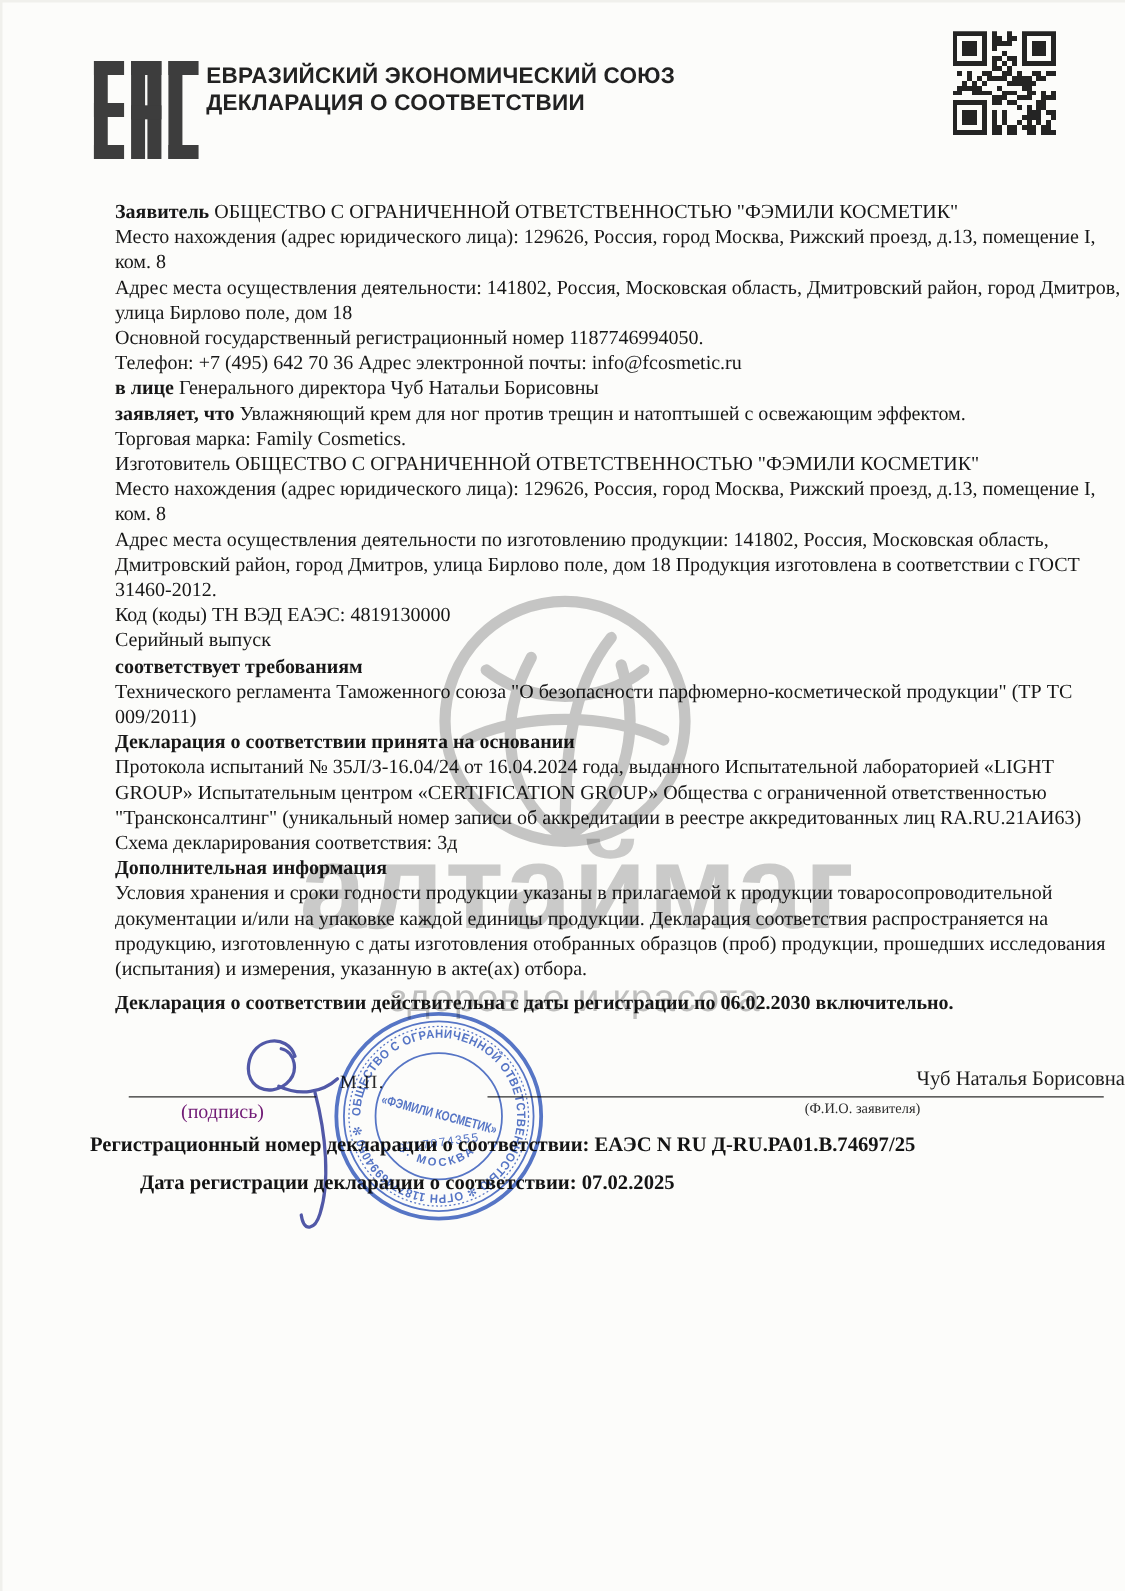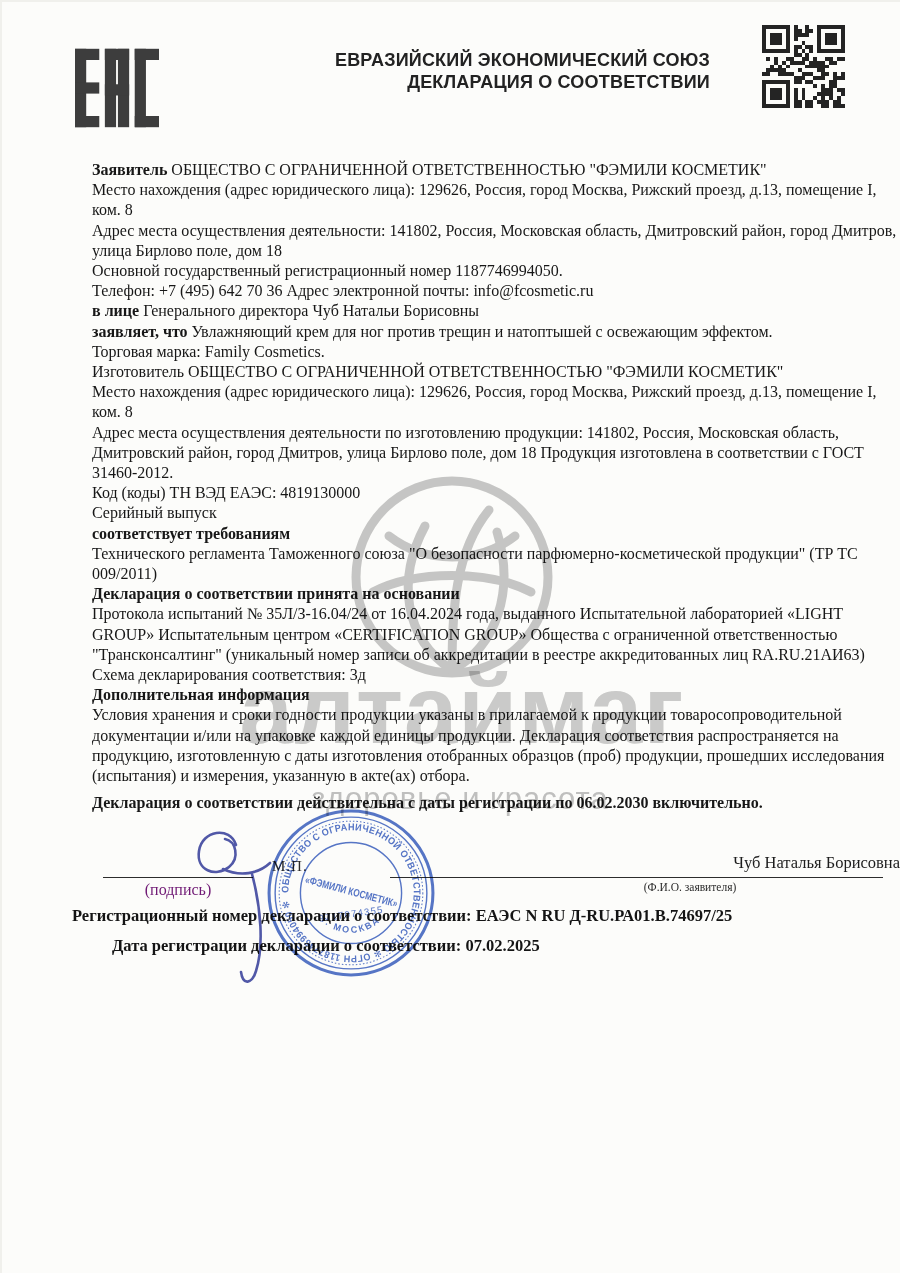--- a/index.html
+++ b/index.html
@@ -1,21 +1,21 @@
 <!DOCTYPE html>
 <html lang="ru"><head>
 <meta charset="utf-8">
 <style>
   html,body{margin:0;padding:0;background:#fbfbf8;}
   .page{position:relative;width:900px;height:1273px;background:#fcfcfa;overflow:hidden;
         font-family:"Liberation Serif","DejaVu Serif",serif;color:#171717;
         box-shadow:inset 2px 2px 0 #f0f0ec;}
   
   .eac-logo{position:absolute;left:75px;top:48px;width:84px;height:80px;}
-  .doc-title{position:absolute;left:165px;top:50px;width:545px;text-align:right;
+  .doc-title{position:absolute;left:165px;top:50px;width:545px;text-align:left;
              font-family:"Liberation Sans","DejaVu Sans",sans-serif;font-weight:bold;
              font-size:18px;line-height:21.5px;color:#222;letter-spacing:.2px;}
   .qr{position:absolute;left:762px;top:25px;width:83px;height:83px;}
   
   .content{position:absolute;left:80px;top:160px;width:806px;
            font-size:16px;line-height:20.2px;margin-left:12px;}
   .content p{margin:0;}
   .validity{margin-top:7px;font-weight:bold;}
   
   .wm{position:absolute;mix-blend-mode:multiply;pointer-events:none;}

